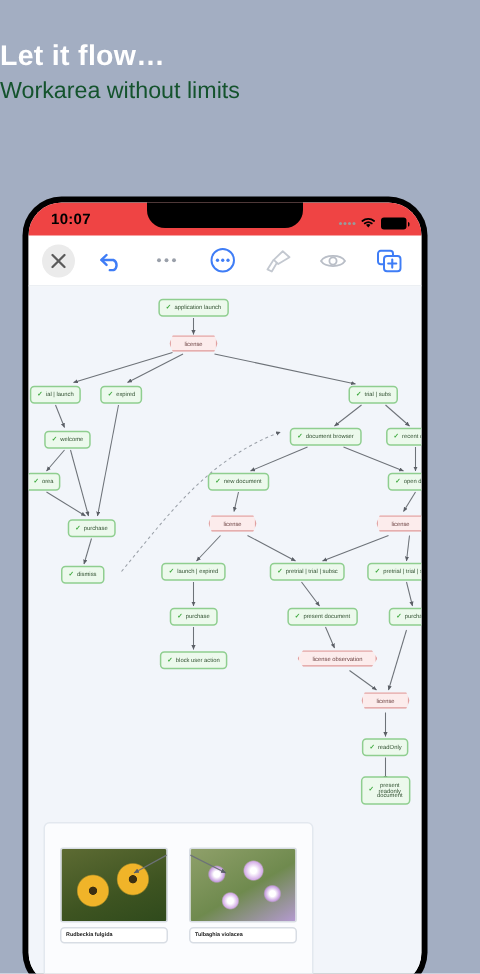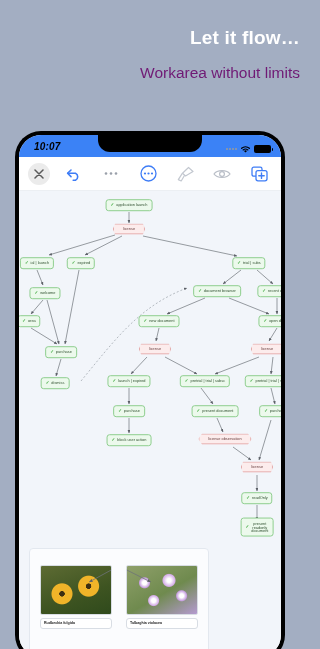--- a/index.html
+++ b/index.html
@@ -4,33 +4,33 @@
 <style>
   * { box-sizing: border-box; margin: 0; padding: 0; }
   html, body { width: 300px; height: 649px; overflow: hidden; }
   body {
     background: #a3aec2;
     font-family: "Liberation Sans", sans-serif;
     position: relative;
   }
 
   
-  .promo { padding-top: 26px; text-align: right; }
+  .promo { padding-top: 26px; text-align: left; }
   .promo-title {
     color: #ffffff;
     font-size: 19px;
     font-weight: bold;
     letter-spacing: .2px;
     line-height: 24px;
   }
   .promo-sub {
-    color: #701a75;
+    color: #14532d;
     font-size: 15.5px;
     font-weight: 400;
-    margin-top: 13px;
+    margin-top: 1px;
     line-height: 20px;
   }
 
   
   .phone {
     position: absolute;
     left: 15px;
     top: 131px;
     width: 270px;
     height: 530px;
@@ -43,24 +43,23 @@
     background: #ffffff;
     border-radius: 22px;
     overflow: hidden;
     position: relative;
   }
 
   
   .statusbar {
     height: 22px;
     position: relative;
-    background: #3b82f6;
+    background: #ef4444;
     display: flex;
     align-items: center;
-    font-style: italic;
   }
   .notch {
     position: absolute;
     left: 50%; transform: translateX(-50%);
     top: -4px;
     width: 104px; height: 21px;
     background: #000;
     border-radius: 0 0 12px 12px;
   }
   .clock {

